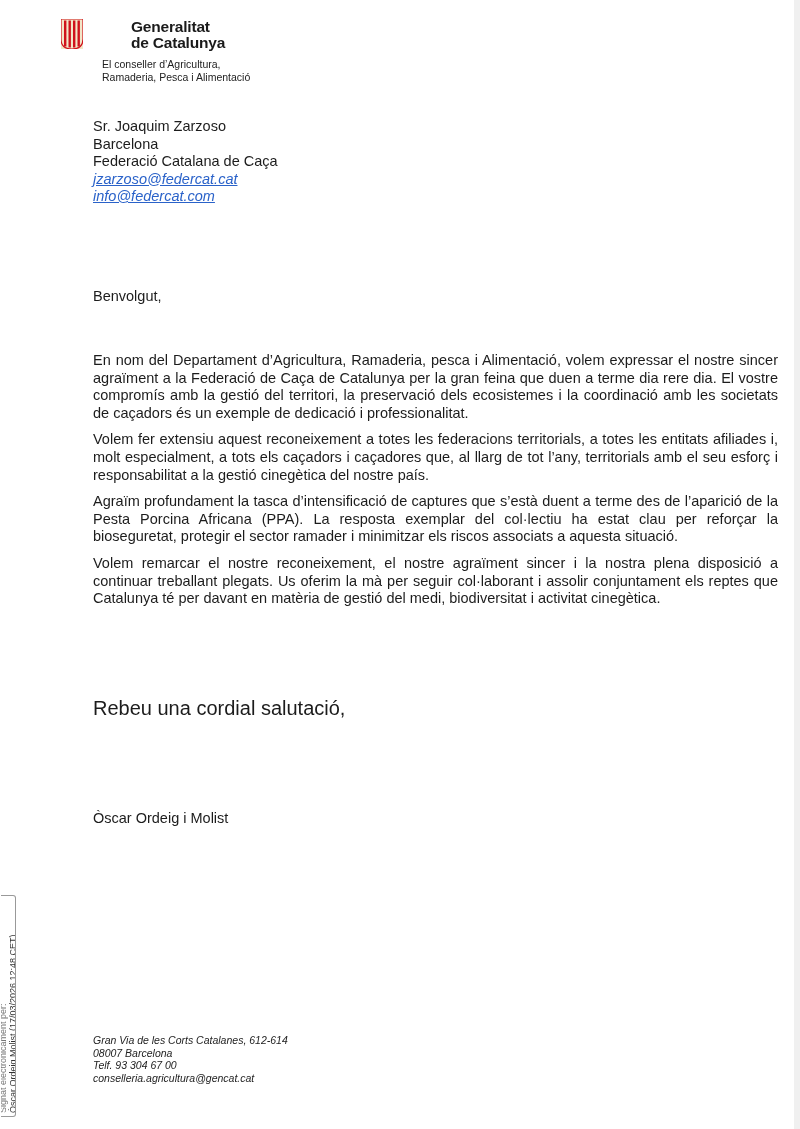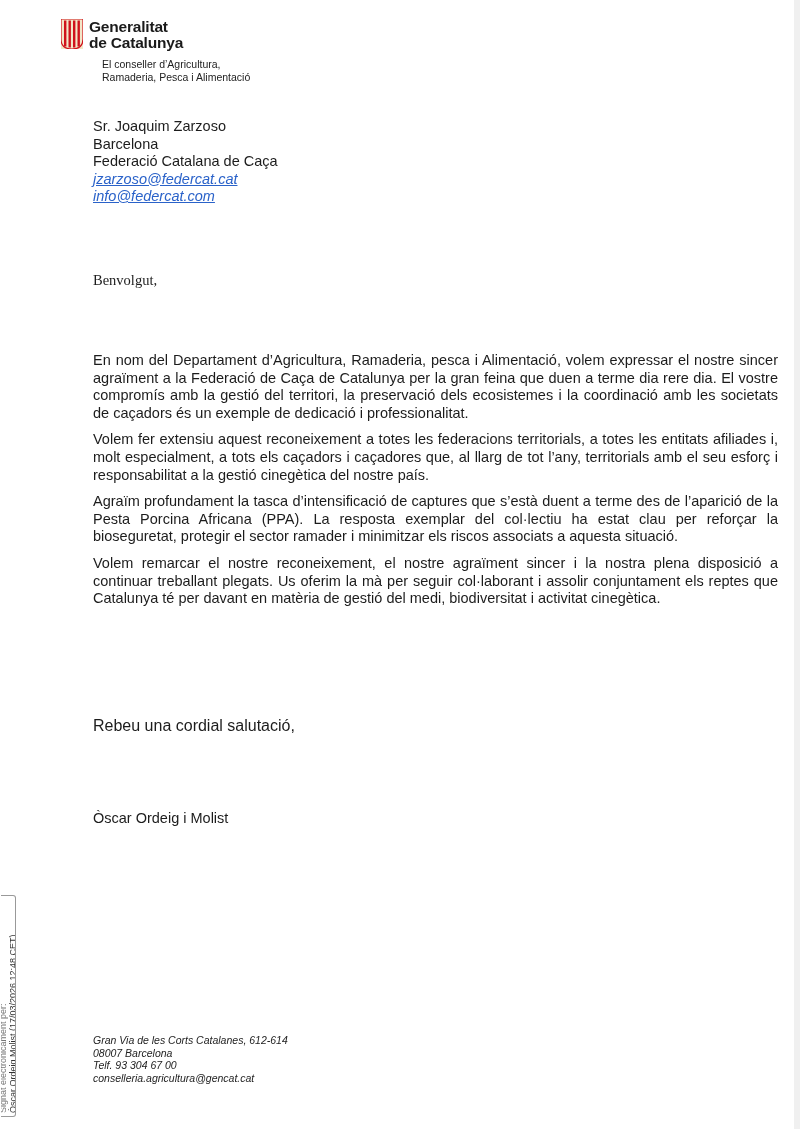--- a/index.html
+++ b/index.html
@@ -1,30 +1,30 @@
 <!DOCTYPE html>
 <html><head>
 <meta charset="utf-8">
 <style>
   html, body { margin: 0; padding: 0; }
   body {
     width: 800px; height: 1129px; background: #ffffff; position: relative; overflow: hidden;
     font-family: "Liberation Sans", sans-serif; color: #1c1c1c;
   }
   .right-edge { position: absolute; top: 0; right: 0; width: 6px; height: 100%; background: #f0f0f0; }
-  .logo { position: absolute; left: 61px; top: 19px; display: flex; align-items: flex-start; }
+  .logo { position: absolute; left: 61px; top: 19px; display: flex; align-items: flex-start; gap: 42px; }
   .logo-mark { width: 22px; height: 30px; margin-right: 6px; }
   .logo-text { font-weight: bold; font-size: 15.5px; line-height: 16px; color: #1a1a1a; letter-spacing: -0.2px; }
   .dept { position: absolute; left: 92px; top: 58px; font-size: 10.5px; line-height: 13px; color: #222; margin-left: 10px; }
   .recipient { position: absolute; left: 93px; top: 118px; font-size: 14.5px; line-height: 17.5px; }
   .recipient a { color: #2a62c9; text-decoration: underline; display: block; font-style: italic; }
-  .greeting { position: absolute; left: 93px; top: 272px; font-size: 14.5px; font-family: Liberation Serif, serif; }
+  .greeting { position: absolute; left: 93px; top: 288px; font-size: 14.5px; }
   .body { position: absolute; left: 93px; top: 352px; width: 685px; font-size: 14.5px; line-height: 17.6px; }
   .body p { margin: 0 0 9px 0; text-align: justify; }
-  .closing { position: absolute; left: 93px; top: 697px; font-size: 16px; margin-top: 20px; }
+  .closing { position: absolute; left: 93px; top: 697px; font-size: 20px; }
   .signer { position: absolute; left: 93px; top: 810px; font-size: 14.5px; }
   .footer { position: absolute; left: 93px; top: 1034px; font-size: 10.5px; line-height: 12.5px; color: #222; font-style: italic; }
   .stamp {
     position: absolute; left: 1px; top: 895px; width: 14px; height: 220px;
     border: 1px solid #999; border-left: none; border-radius: 0 3px 3px 0; overflow: hidden;
   }
   .stamp-text {
     position: absolute; left: -100px; top: 100px; width: 214px; transform: rotate(-90deg);
     font-size: 9px; color: #333; white-space: nowrap; line-height: 10px; text-align: left;
   }

